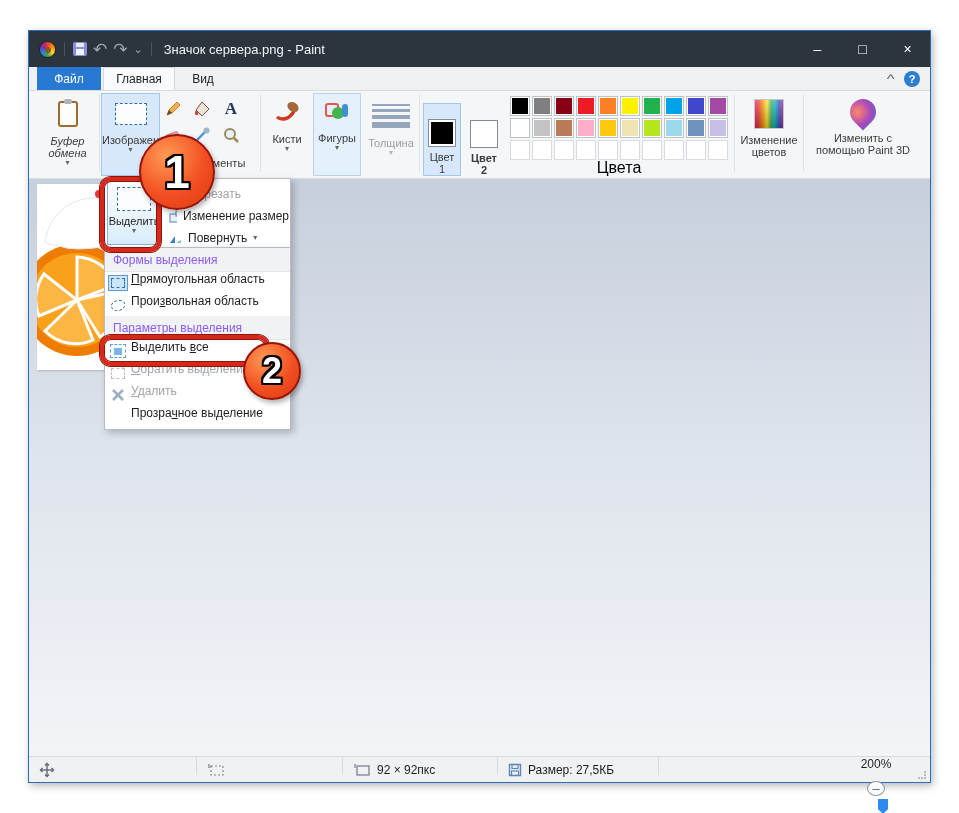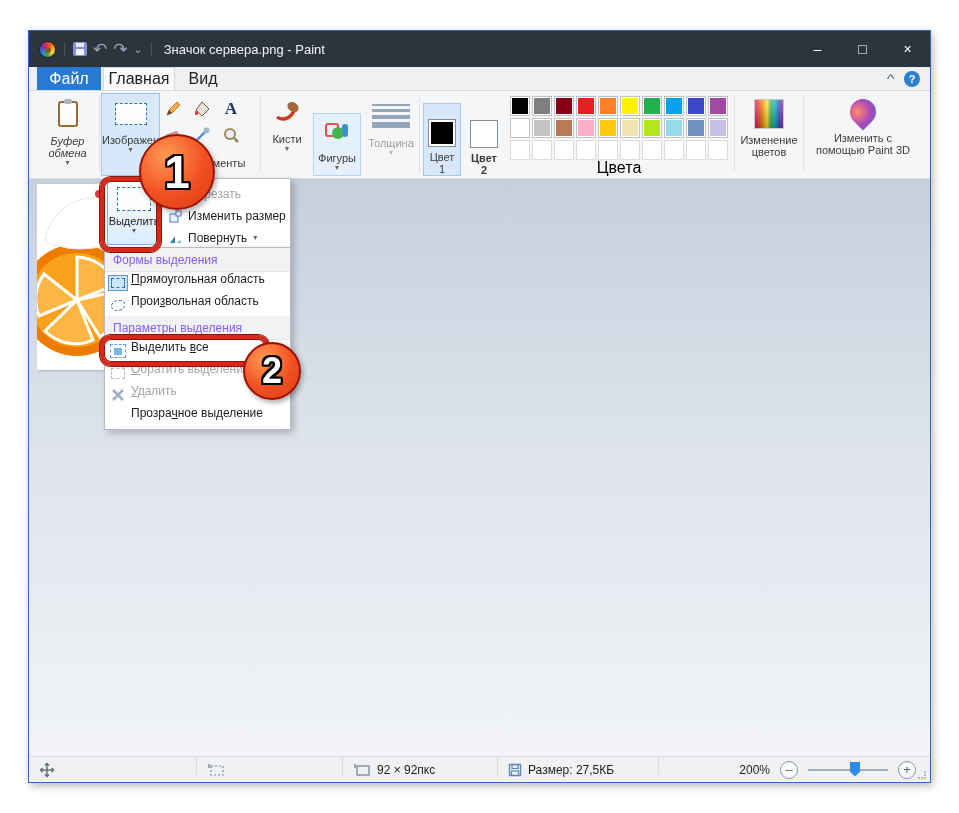--- a/index.html
+++ b/index.html
@@ -27,40 +27,40 @@
   .arrow-glyph { font-size:17px; line-height:1; color:#9aa7b5; }
   .qat-caret { font-size:11px; color:#9aa7b5; }
   .title-text { margin-left:10px; font-size:13px; color:#f2f4f6; white-space:nowrap; }
   .win-btns { margin-left:auto; display:flex; height:36px; }
   .win-btn { width:45px; height:36px; display:flex; align-items:center; justify-content:center;
     font-size:14px; color:#fff; }
 
   
   .tabrow { position:absolute; left:0; top:36px; right:0; height:24px; background:#eff0f2;
     border-bottom:1px solid #d8dadc; display:flex; align-items:stretch; }
-  .tab { display:flex; align-items:center; justify-content:center; font-size:16px; color:#222; }
+  .tab { display:flex; align-items:center; justify-content:center; font-size:12px; color:#222; }
   .tab-file { width:64px; margin-left:8px; background:#2879d3; color:#fff; }
   .tab-home { width:72px; margin-left:2px; background:#f9fafb; border:1px solid #d5d8da; border-bottom:none; }
   .tab-view { width:56px; }
   .tab-right { margin-left:auto; display:flex; align-items:center; gap:10px; padding-right:10px; }
   .collapse { color:#5f6a75; font-size:12px; transform:scaleX(1.4); }
   .help { width:16px; height:16px; border-radius:50%; background:#2c7fd0; color:#fff;
     font-size:11px; font-weight:bold; display:flex; align-items:center; justify-content:center; }
 
   
   .ribbon { position:absolute; left:0; top:60px; right:0; height:88px; background:#f5f6f7;
     border-bottom:1px solid #dcdee0; }
   .rsep { position:absolute; top:4px; bottom:6px; width:1px; background:#e0e2e4; }
   .rgroup { position:absolute; top:2px; bottom:2px; display:flex; flex-direction:column;
     align-items:center; font-size:11px; color:#3b3b3b; }
   .rlabel { text-align:center; line-height:12px; }
   .caret { font-size:8px; color:#666; line-height:8px; }
   .caret.dis { color:#b0b4b8; }
   .hl-group { background:#d6e8f9; border:1px solid #a3c8ec; }
-  .hl-soft  { background:#e4f0fb; border:1px solid #b6d4ef;margin-top:20px; }
+  .hl-soft  { background:#e4f0fb; border:1px solid #b6d4ef; }
 
   .clipboard-ic { width:20px; height:26px; border:2px solid #9c6b32; border-radius:3px;
     background:#fdfdfc; position:relative; margin-top:8px; }
   .clipboard-ic::before{ content:""; position:absolute; left:4px; top:-4px; width:8px; height:5px;
     background:#aeb4ba; border-radius:2px; }
   .sel-rect-ic { width:32px; height:22px; border:1px dashed #2f6fb5; margin-top:9px; background:#fbfdff; }
 
   .tools-grid { position:absolute; left:134px; top:8px; width:96px; }
   .trow { display:flex; gap:9px; margin-bottom:6px; }
   .tool { width:20px; height:20px; display:flex; align-items:center; justify-content:center; }
@@ -356,21 +356,21 @@
             <rect x="2" y="2" width="9" height="9" fill="#dfe3e7" stroke="#aab0b6"></rect>
             <line x1="2" y1="11" x2="11" y2="2" stroke="#aab0b6"></line>
           </svg>
       <span>Обрезать</span>
     </div>
     <div class="fly-item" style="top:26px;">
       <svg width="13" height="13">
             <rect x="1" y="4" width="8" height="8" fill="#eaf2fb" stroke="#4a82c4"></rect>
             <rect x="7" y="1" width="5" height="5" fill="#fff" stroke="#4a82c4"></rect>
           </svg>
-      <span>Изменить размер</span>
+      <span>Изменение размер</span>
     </div>
     <div class="fly-item" style="top:48px;">
       <svg width="13" height="13">
             <path d="M1 11 L6 4 L6 11 Z" fill="#3e7fc1"></path>
             <path d="M7 11 L12 8 L12 11 Z" fill="#79c3cf"></path>
           </svg>
       <span>Повернуть</span>
       <span class="caret">▾</span>
     </div>
   </div>
@@ -452,21 +452,21 @@
     <div class="ssep"></div>
     <div class="scell" style="width:160px;">
       <svg width="14" height="14">
         <rect x="1.5" y="1.5" width="11" height="11" fill="none" stroke="#5b86b5" stroke-width="1.4"></rect>
         <rect x="4" y="1.5" width="6" height="4" fill="none" stroke="#5b86b5" stroke-width="1.2"></rect>
         <rect x="3.5" y="8" width="7" height="4.5" fill="none" stroke="#5b86b5" stroke-width="1.2"></rect>
       </svg>
       <span>Размер: 27,5КБ</span>
     </div>
     <div class="ssep"></div>
-    <div class="scell" style="margin-left:auto; gap:10px; padding-right:14px;">
+    <div class="scell" style="margin-left:auto; gap:10px; padding-right:14px;flex-direction:column;">
       <span>200%</span>
       <div class="zoom-circle">–</div>
       <div class="ztrack">
         <div class="zthumb"></div>
       </div>
       <div class="zoom-circle">+</div>
     </div>
     <div class="grip"></div>
   </div>
 

